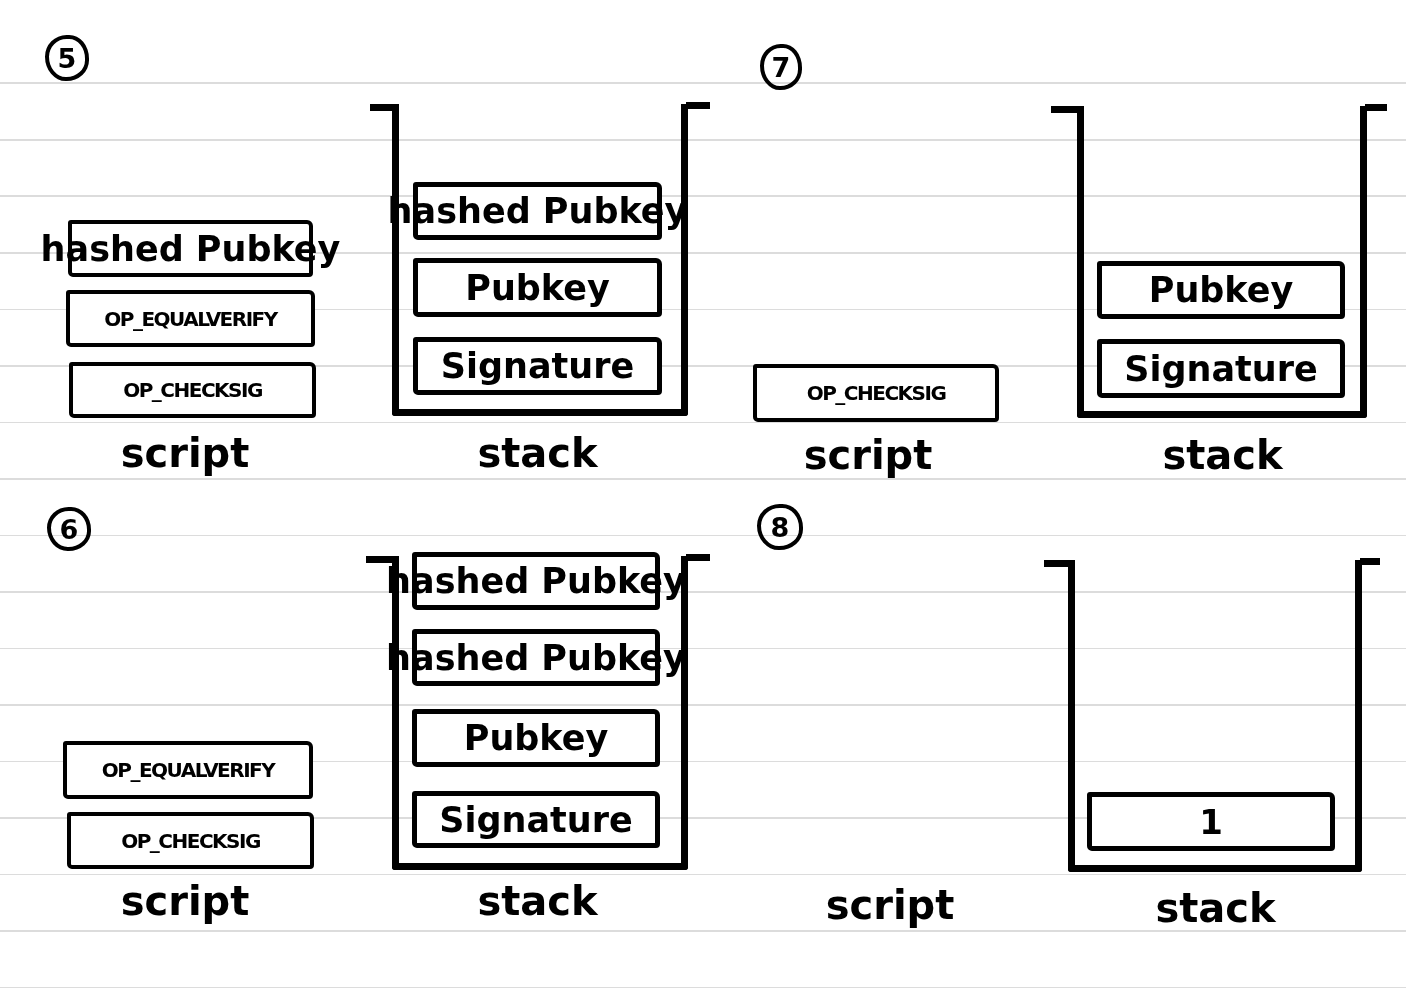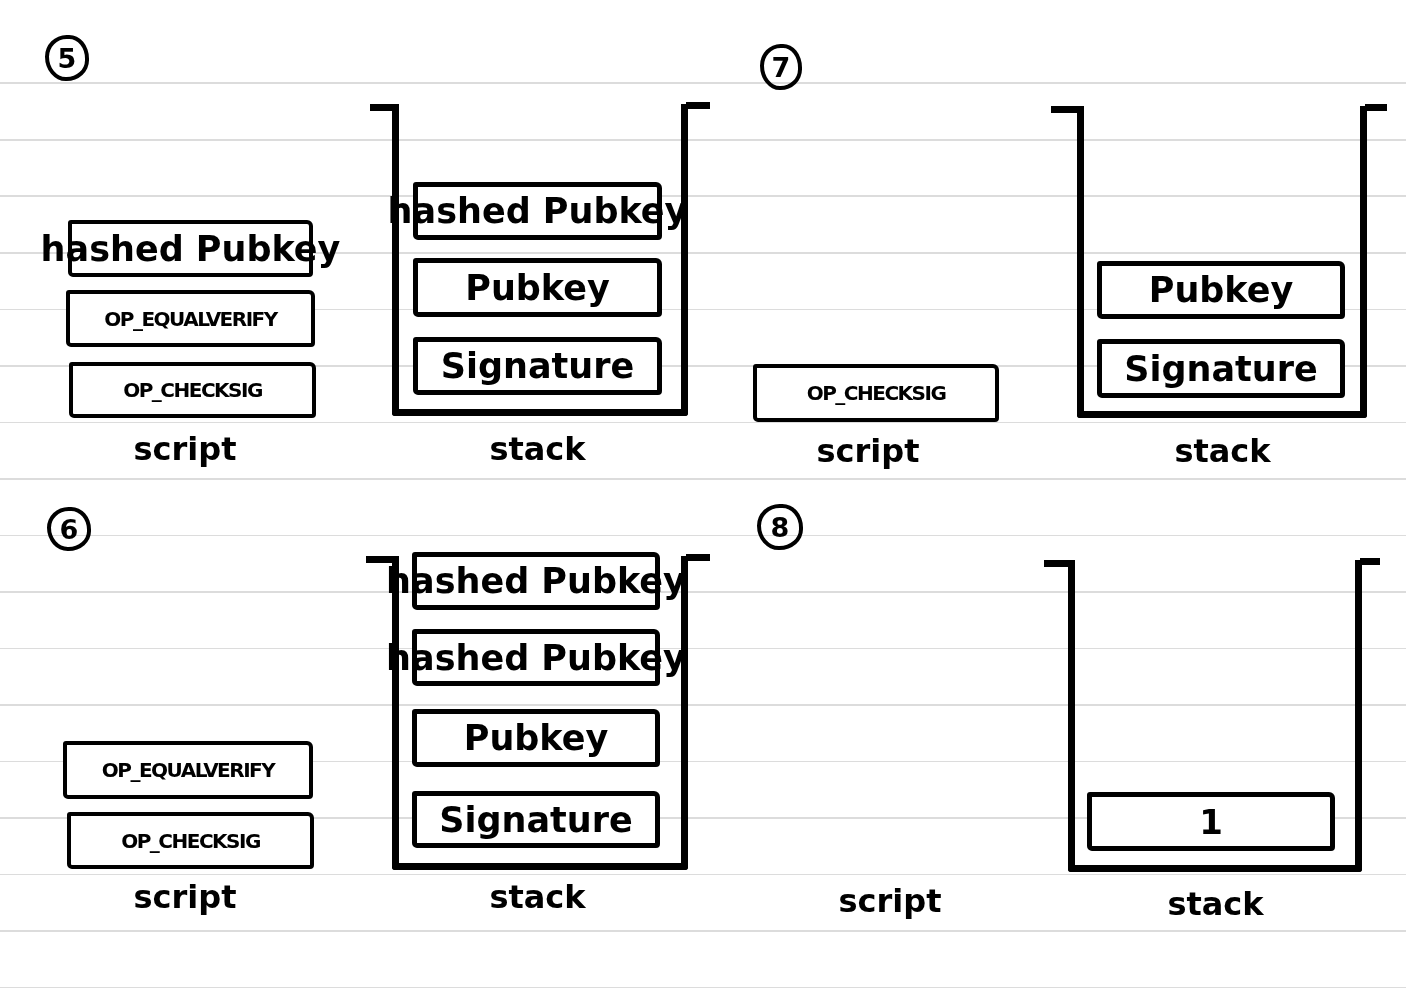--- a/index.html
+++ b/index.html
@@ -36,21 +36,21 @@
   .opbox{letter-spacing:-1.5px;font-size:20px;}
   .bucket{
     border-left:7px solid #000;
     border-right:7px solid #000;
     border-bottom:7px solid #000;
     border-radius:0 0 3px 3px;
     background:transparent;
   }
   .lip{border-top:7px solid #000;height:0;}
   .lbl{
-    font-weight:bold;font-size:32px;
+    font-weight:bold;font-size:40px;
     text-align:center;
     letter-spacing:0px;
   }
 </style>
 </head>
 <body>
 
 <div class="canvas">
 
   <div class="abs badge" style="left:45px;top:35px;width:44px;height:46px;">

